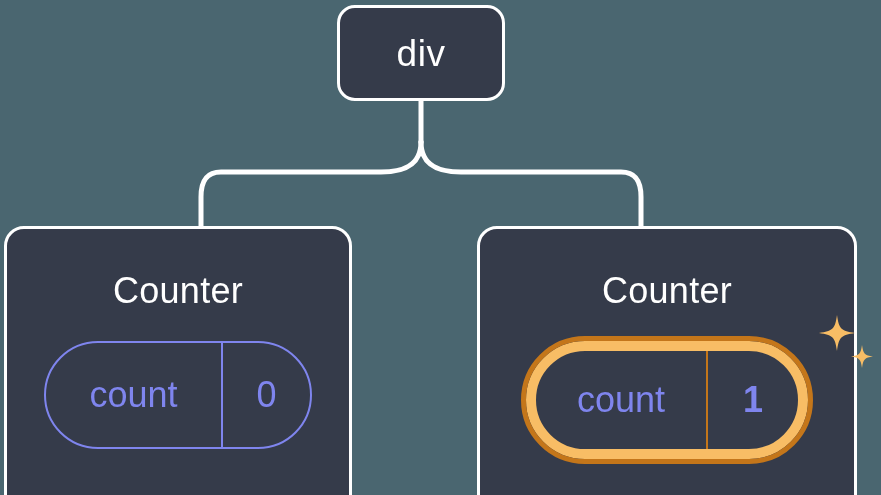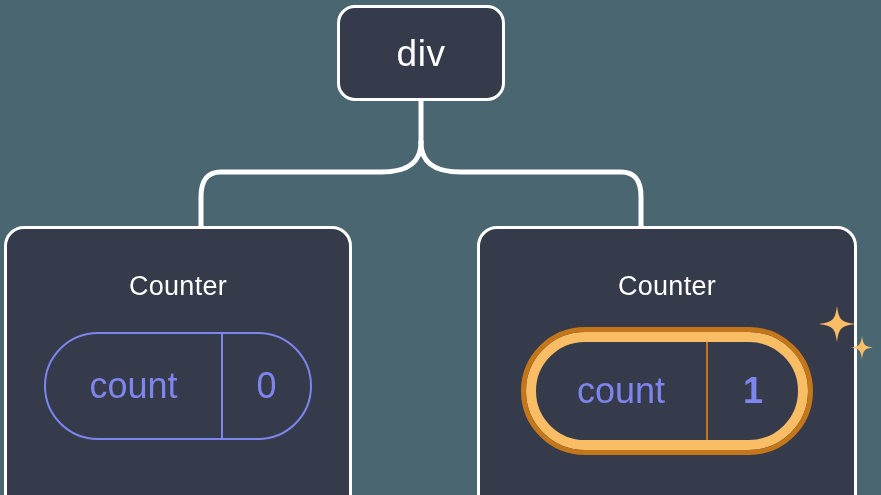--- a/index.html
+++ b/index.html
@@ -61,21 +61,21 @@
   .counter-node {
     top: 226px;
     height: 290px; 
     border-radius: 20px;
   }
   #node-counter-left  { left: 4px;   width: 348px; }
   #node-counter-right { left: 477px; width: 380px; }
 
   .counter-title {
     color: #ffffff;
-    font-size: 27px;
+    font-size: 36px;
     line-height: 1;
     margin-top: 44px;
     letter-spacing: 0.3px;
   }
 
   
   .pill-wrap {
     position: relative;
     margin-top: 32px;
     display: flex;

